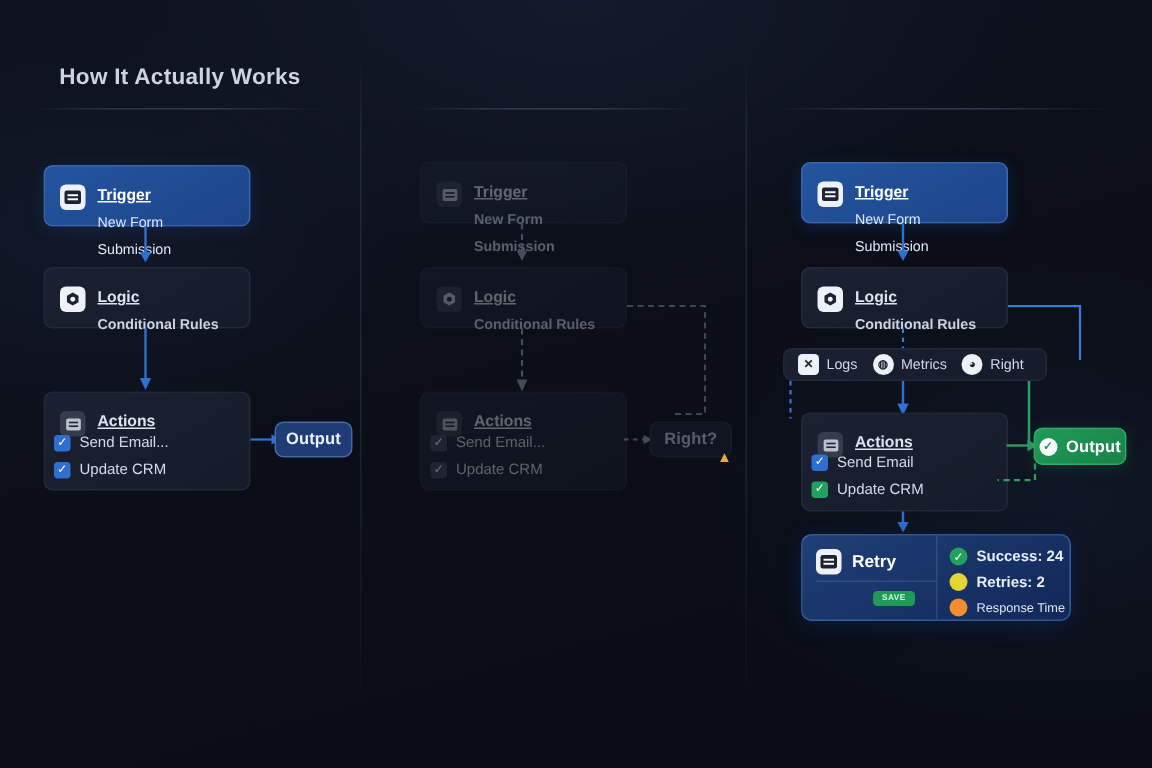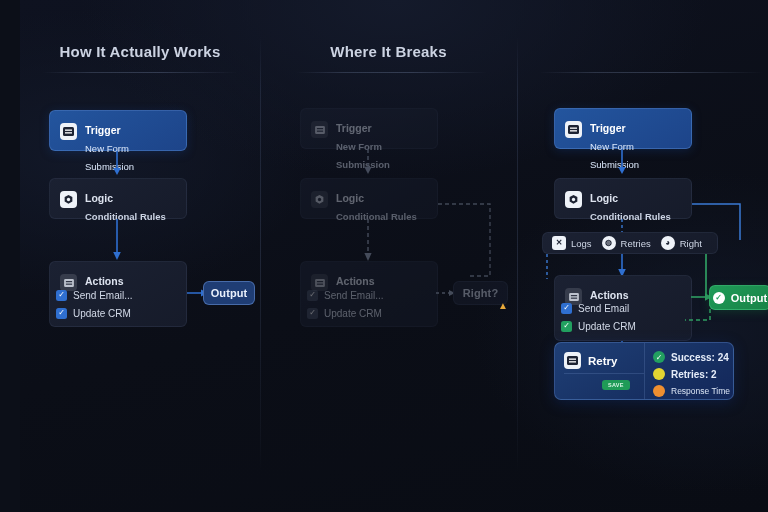--- a/index.html
+++ b/index.html
@@ -10,21 +10,20 @@
     overflow: hidden;
     position: relative;
   }
   #stage {
     position: absolute; inset: 0;
     background:
       radial-gradient(ellipse 60% 50% at 50% 0%, #141a2b 0%, rgba(20,26,43,0) 70%),
       radial-gradient(ellipse 45% 40% at 8% 30%, #121828 0%, rgba(18,24,40,0) 70%),
       radial-gradient(ellipse 45% 45% at 92% 65%, #101625 0%, rgba(16,22,37,0) 70%),
       linear-gradient(165deg, #0e1220 0%, #0b0e17 55%, #090c14 100%);
-    margin-left: 20px;
   }
   .divider {
     position: absolute; top: 36px; width: 1px; height: 436px;
     background: linear-gradient(to bottom, rgba(120,140,180,0) 0%, rgba(110,130,175,0.17) 12%,
       rgba(110,130,175,0.20) 50%, rgba(120,140,180,0.05) 92%, rgba(120,140,180,0) 100%);
   }
   .panel { position: absolute; top: 0; height: 512px; }
   .panel-title {
     position: absolute; left: 0; right: 0; top: 43px;
     text-align: center; font-size: 15px; font-weight: 700;
@@ -50,21 +49,21 @@
     box-shadow: 0 2px 10px rgba(20,60,130,0.35);
   }
   .nicon {
     width: 17px; height: 17px; border-radius: 4px;
     flex: 0 0 auto; margin: 12px 0 0 10px;
     display: flex; align-items: center; justify-content: center;
   }
   .nicon.light { background: #eef2f8; }
   .nicon.ghost { background: rgba(225,232,244,0.14); }
   .ntext { padding: 9px 10px 9px 8px; }
-  .ntitle { font-size: 10.5px; font-weight: 700; line-height: 14px; }
+  .ntitle { font-size: 10.5px; font-weight: 700; line-height: 14px; text-decoration: underline; }
   .nsub   { font-size: 9.5px; line-height: 13px; margin-top: 1px; }
   .on-blue .ntitle { color: #ffffff; }
   .on-blue .nsub   { color: #dce8fb; }
   .on-dark .ntitle { color: #dde3ef; }
   .on-dark .nsub   { color: #ccd4e4; font-weight: 600; }
 
   .checks { position: absolute; left: 36px; }
   .check-row {
     display: flex; align-items: center; gap: 6px;
     height: 18px; font-size: 10px; color: #d3dae8;
@@ -213,21 +212,20 @@
       <line x1="0" y1="5" x2="15" y2="5" stroke="#2f6fd0" stroke-width="1.5"></line>
       <path d="M14 1.6 L21 5 L14 8.4 Z" fill="#2f6fd0"></path>
     </svg>
 
     <div class="pill out-blue" style="left:183px;top:281px;width:52px;height:24px;">
       <span>Output</span>
     </div>
   </div>
 
   <div class="panel" style="left:240px;width:257px;">
-    <div class="panel-title">Where It Breaks</div>
     <div class="title-rule" style="left:36px;right:30px;"></div>
 
     <div class="dim">
       <div class="node card-dark on-dark" style="left:40px;top:108px;width:138px;height:41px;">
         <span class="nicon ghost">
           <svg width="10" height="8" viewBox="0 0 11 9">
               <rect x="0" y="0" width="11" height="9" rx="1.5" fill="rgba(235,240,250,0.8)"></rect>
               <rect x="2" y="2.4" width="7" height="1.2" fill="#1d2333"></rect>
               <rect x="2" y="5.2" width="7" height="1.2" fill="#1d2333"></rect>
             </svg>
@@ -344,21 +342,21 @@
       <line x1="5" y1="0" x2="5" y2="23" stroke="#3a7ad4" stroke-width="1.4" stroke-dasharray="3 3"></line>
     </svg>
 
     <div class="chips" style="left:25px;top:232px;width:176px;height:22px;">
       <span class="chip">
         <span class="chip-ic sq">✕</span>
         <span>Logs</span>
       </span>
       <span class="chip">
         <span class="chip-ic">◍</span>
-        <span>Retries</span>
+        <span>Metrics</span>
       </span>
       <span class="chip">
         <span class="chip-ic">◕</span>
         <span>Right</span>
       </span>
     </div>
 
     <svg class="ln" style="left:26px;top:254px;" width="10" height="26">
       <line x1="4" y1="0" x2="4" y2="25" stroke="#3a7ad4" stroke-width="1.4" stroke-dasharray="3 3"></line>
     </svg>
@@ -408,21 +406,21 @@
     <div class="pill out-green" style="left:192px;top:285px;width:62px;height:25px;">
       <span style="width:12px;height:12px;border-radius:50%;background:#fff;color:#1f9b57;display:flex;align-items:center;justify-content:center;font-size:8px;">✓</span>
       <span>Output</span>
     </div>
 
     <svg class="ln" style="left:100px;top:341px;" width="12" height="18">
       <line x1="5" y1="0" x2="5" y2="8" stroke="#2f6fd0" stroke-width="1.6"></line>
       <path d="M1.2 7 L5 14 L8.8 7 Z" fill="#2f6fd0"></path>
     </svg>
 
-    <div class="retry" style="left:37px;top:342px;width:180px;height:58px;">
+    <div class="retry" style="left:37px;top:356px;width:180px;height:58px;">
       <div class="retry-left">
         <div class="retry-head">
           <span class="nicon light" style="margin:0;">
             <svg width="11" height="9" viewBox="0 0 11 9">
                 <rect x="0" y="0" width="11" height="9" rx="1.5" fill="#1d2333"></rect>
                 <rect x="2" y="2.5" width="7" height="1.3" fill="#fff"></rect>
                 <rect x="2" y="5.2" width="7" height="1.3" fill="#fff"></rect>
               </svg>
           </span>
           <span class="rtl">Retry</span>

